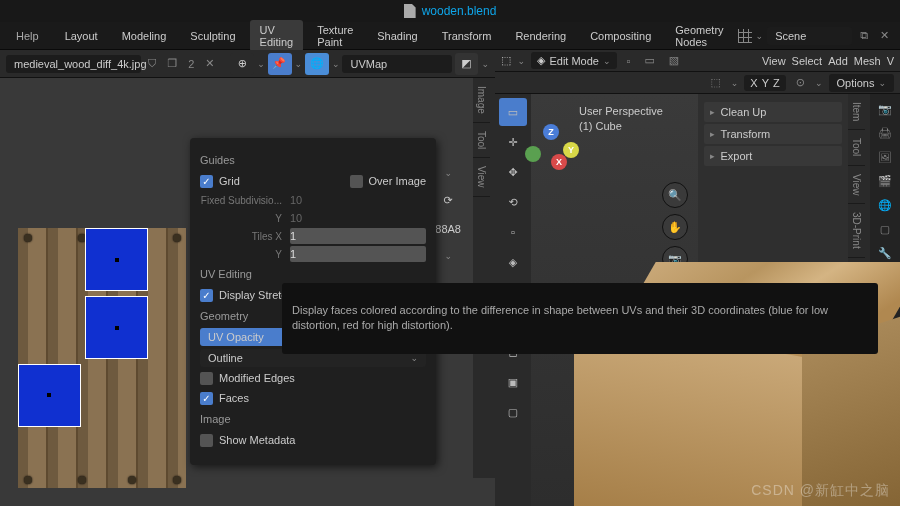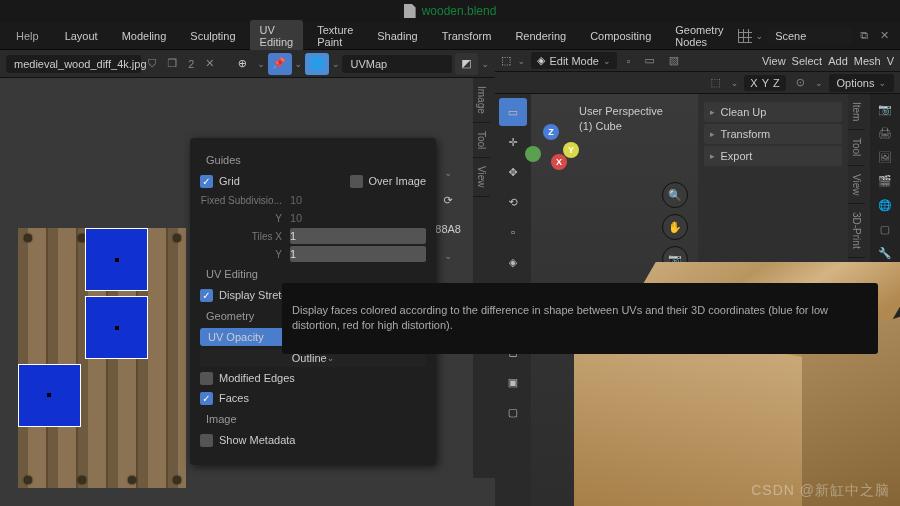--- a/index.html
+++ b/index.html
@@ -1,18 +1,18 @@
 <!DOCTYPE html>
 <html><head>
 <meta charset="utf-8">
 <style>
 *{margin:0;padding:0;box-sizing:border-box;font-family:sans-serif;font-size:11px;color:#ccc;user-select:none}
 body{background:#1a1a1a;width:900px;height:506px;overflow:hidden;position:relative}
 .titlebar{height:22px;background:#181818;display:flex;align-items:center;justify-content:center;gap:6px}
-.titlebar span{font-size:12px;color:#15803d}
+.titlebar span{font-size:12px;color:#0ea5e9}
 .doc-icon{width:12px;height:14px;background:#aaa;clip-path:polygon(0 0,70% 0,100% 25%,100% 100%,0 100%)}
 .topbar{height:28px;background:#1a1a1a;display:flex;align-items:center;padding:0 8px;gap:4px;border-bottom:1px solid #0a0a0a}
 .topbar .menu{padding:4px 8px;color:#aaa;cursor:pointer}
 .topbar .tab{padding:4px 10px;color:#ccc;cursor:pointer;border-radius:3px}
 .topbar .tab.active{background:#3a3a3a}
 .scene-select{margin-left:auto;display:flex;align-items:center;gap:4px}
 .scene-input{background:#1c1c1c;padding:3px 8px;border-radius:3px;width:85px}
 .grid-ico{display:inline-block;width:14px;height:14px;background:repeating-linear-gradient(90deg,#888 0 1px,transparent 1px 5px),repeating-linear-gradient(0deg,#888 0 1px,transparent 1px 5px)}
 .ico-btn{padding:3px 4px;color:#888;cursor:pointer}
 .main{display:flex;height:456px}
@@ -22,32 +22,32 @@
 .round-btn{width:24px;height:22px;border-radius:3px;display:flex;align-items:center;justify-content:center;background:#2a2a2a;cursor:pointer}
 .round-btn.blue{background:#4a7dcc}
 .round-btn.globe{background:#4a8dd8}
 .chev{font-size:9px;color:#888}
 .uv-canvas{flex:1;background:#393939;position:relative;overflow:hidden}
 .wood-tex{position:absolute;left:18px;top:150px;width:168px;height:260px;background:repeating-linear-gradient(90deg,#6e5a3f 0 10px,#8a7252 10px 28px,#5e4a30 28px 30px);background-size:30px 100%}
 .stud{position:absolute;width:8px;height:8px;background:#3a3020;border-radius:50%;box-shadow:0 0 2px #000}
 .uv-face{position:absolute;background:#1030d0;border:1px solid #fff}
 .uv-face .cp{position:absolute;width:4px;height:4px;background:#000;left:50%;top:50%;margin:-2px}
 .popover{position:absolute;left:190px;top:60px;width:246px;background:#1f1f1f;border-radius:4px;padding:10px 10px 14px;box-shadow:2px 2px 8px rgba(0,0,0,0.6);z-index:5}
-.sect-title{color:#999;margin:6px 0 6px 6px;font-size:11px}
+.sect-title{color:#999;margin:6px 0 6px 0;font-size:11px}
 .row{display:flex;align-items:center;height:18px;margin:2px 0}
 .cb{width:13px;height:13px;border-radius:2px;background:#545454;margin-right:6px;display:inline-flex;align-items:center;justify-content:center;font-size:10px}
 .cb.on{background:#4a7dcc;color:#fff}
 .seg{display:flex;width:100%;border-radius:3px;overflow:hidden}
 .seg div{flex:1;text-align:center;padding:3px 0;background:#333;cursor:pointer}
 .seg div.on{background:#4a7dcc}
 .num-row{display:flex;align-items:center;margin:2px 0}
 .num-row label{width:90px;text-align:right;padding-right:8px;color:#777;font-size:10px}
 .num-row .val{flex:1;background:#545454;padding:2px 0;border-radius:2px;color:#ddd}
 .num-row.dim .val{background:transparent;color:#666}
-.sel{background:#232323;padding:3px 8px;border-radius:3px;width:110px;display:flex;justify-content:center;align-items:center}
+.sel{background:#232323;padding:3px 8px;border-radius:3px;width:110px;display:flex;justify-content:space-between;align-items:center}
 .tooltip{position:absolute;left:282px;top:283px;width:596px;background:#111;padding:20px 10px;border-radius:3px;color:#aaa;z-index:10;line-height:1.4}
 .right{flex:1;background:#2a2a2a;display:flex}
 .rstrip{width:22px;background:#2a2a2a}
 .vtab{writing-mode:vertical-rl;padding:8px 3px;color:#888;font-size:10px;border-bottom:1px solid #1a1a1a;text-align:center;cursor:pointer}
 .vp{flex:1;display:flex;flex-direction:column}
 .vp-header{height:22px;background:#2a2a2a;display:flex;align-items:center;padding:0 6px;gap:6px;border-bottom:1px solid #111}
 .mode-sel{background:#1c1c1c;padding:2px 6px;border-radius:3px;display:flex;align-items:center;gap:4px}
 .vp-header2{height:22px;background:#2a2a2a;display:flex;align-items:center;padding:0 6px;gap:6px;border-bottom:1px solid #111;justify-content:flex-end}
 .vp-body{flex:1;display:flex}
 .toolbar-l{width:36px;background:#2a2a2a;padding:4px;display:flex;flex-direction:column;gap:2px}

